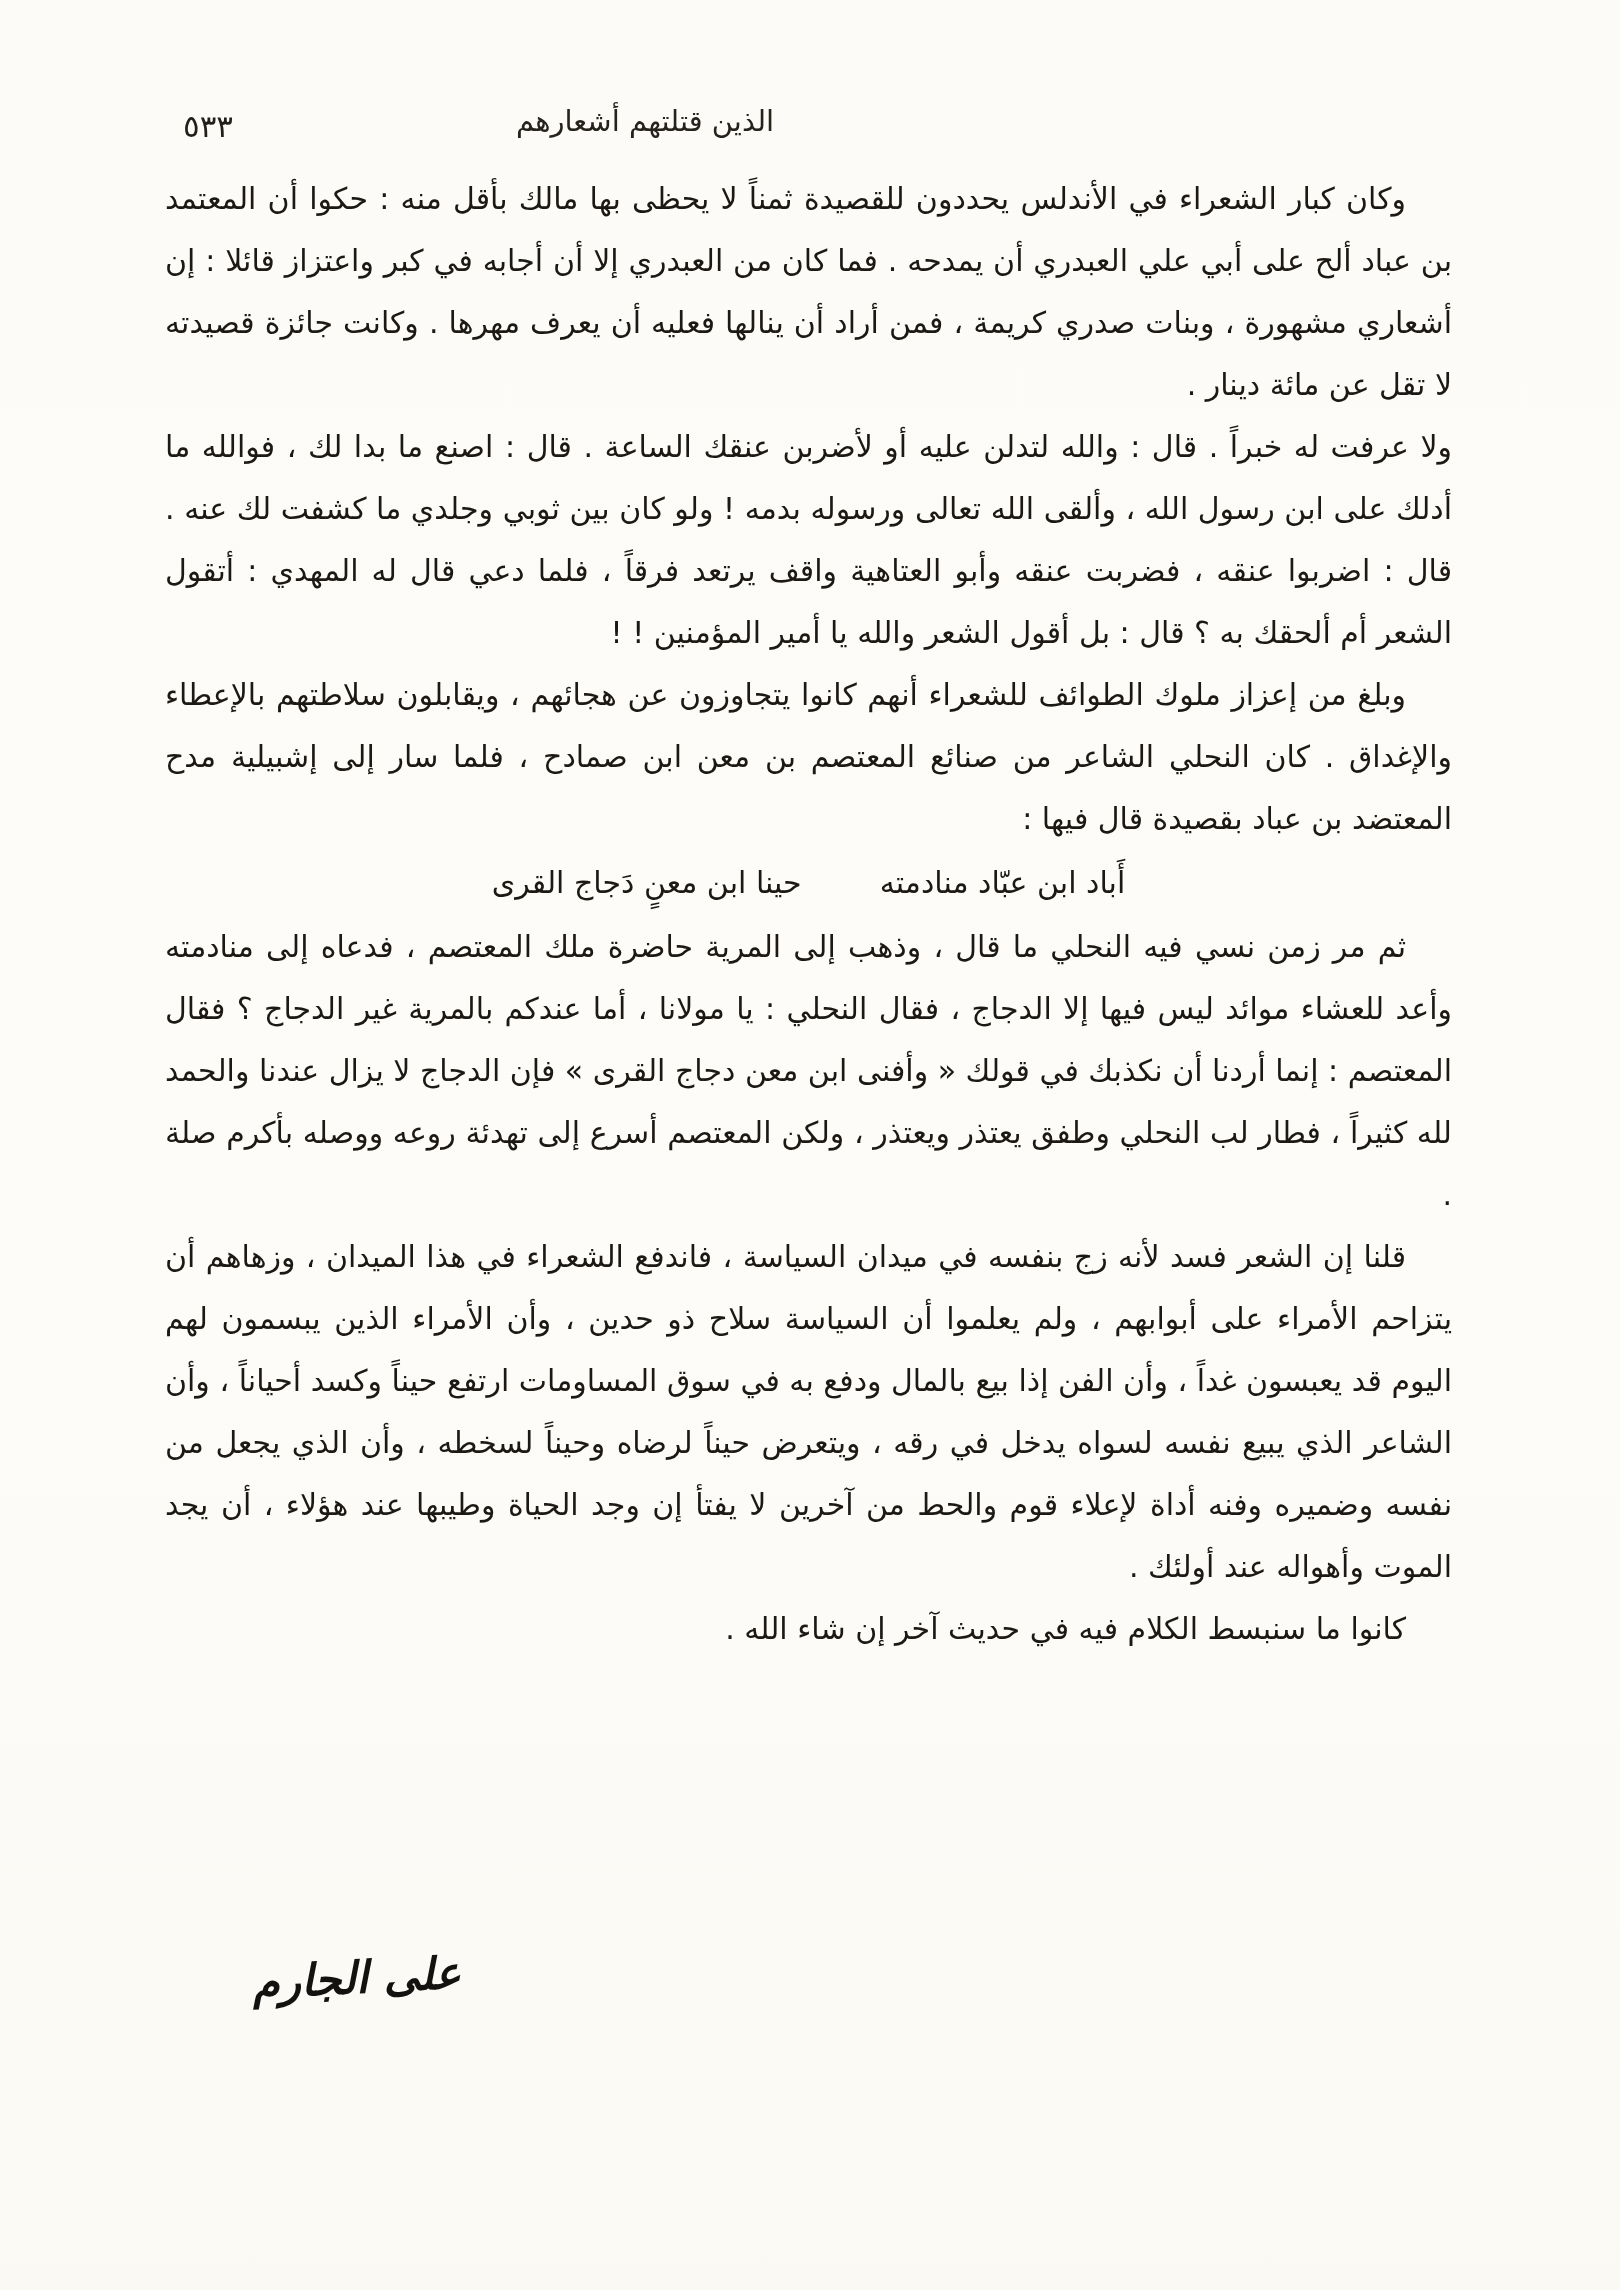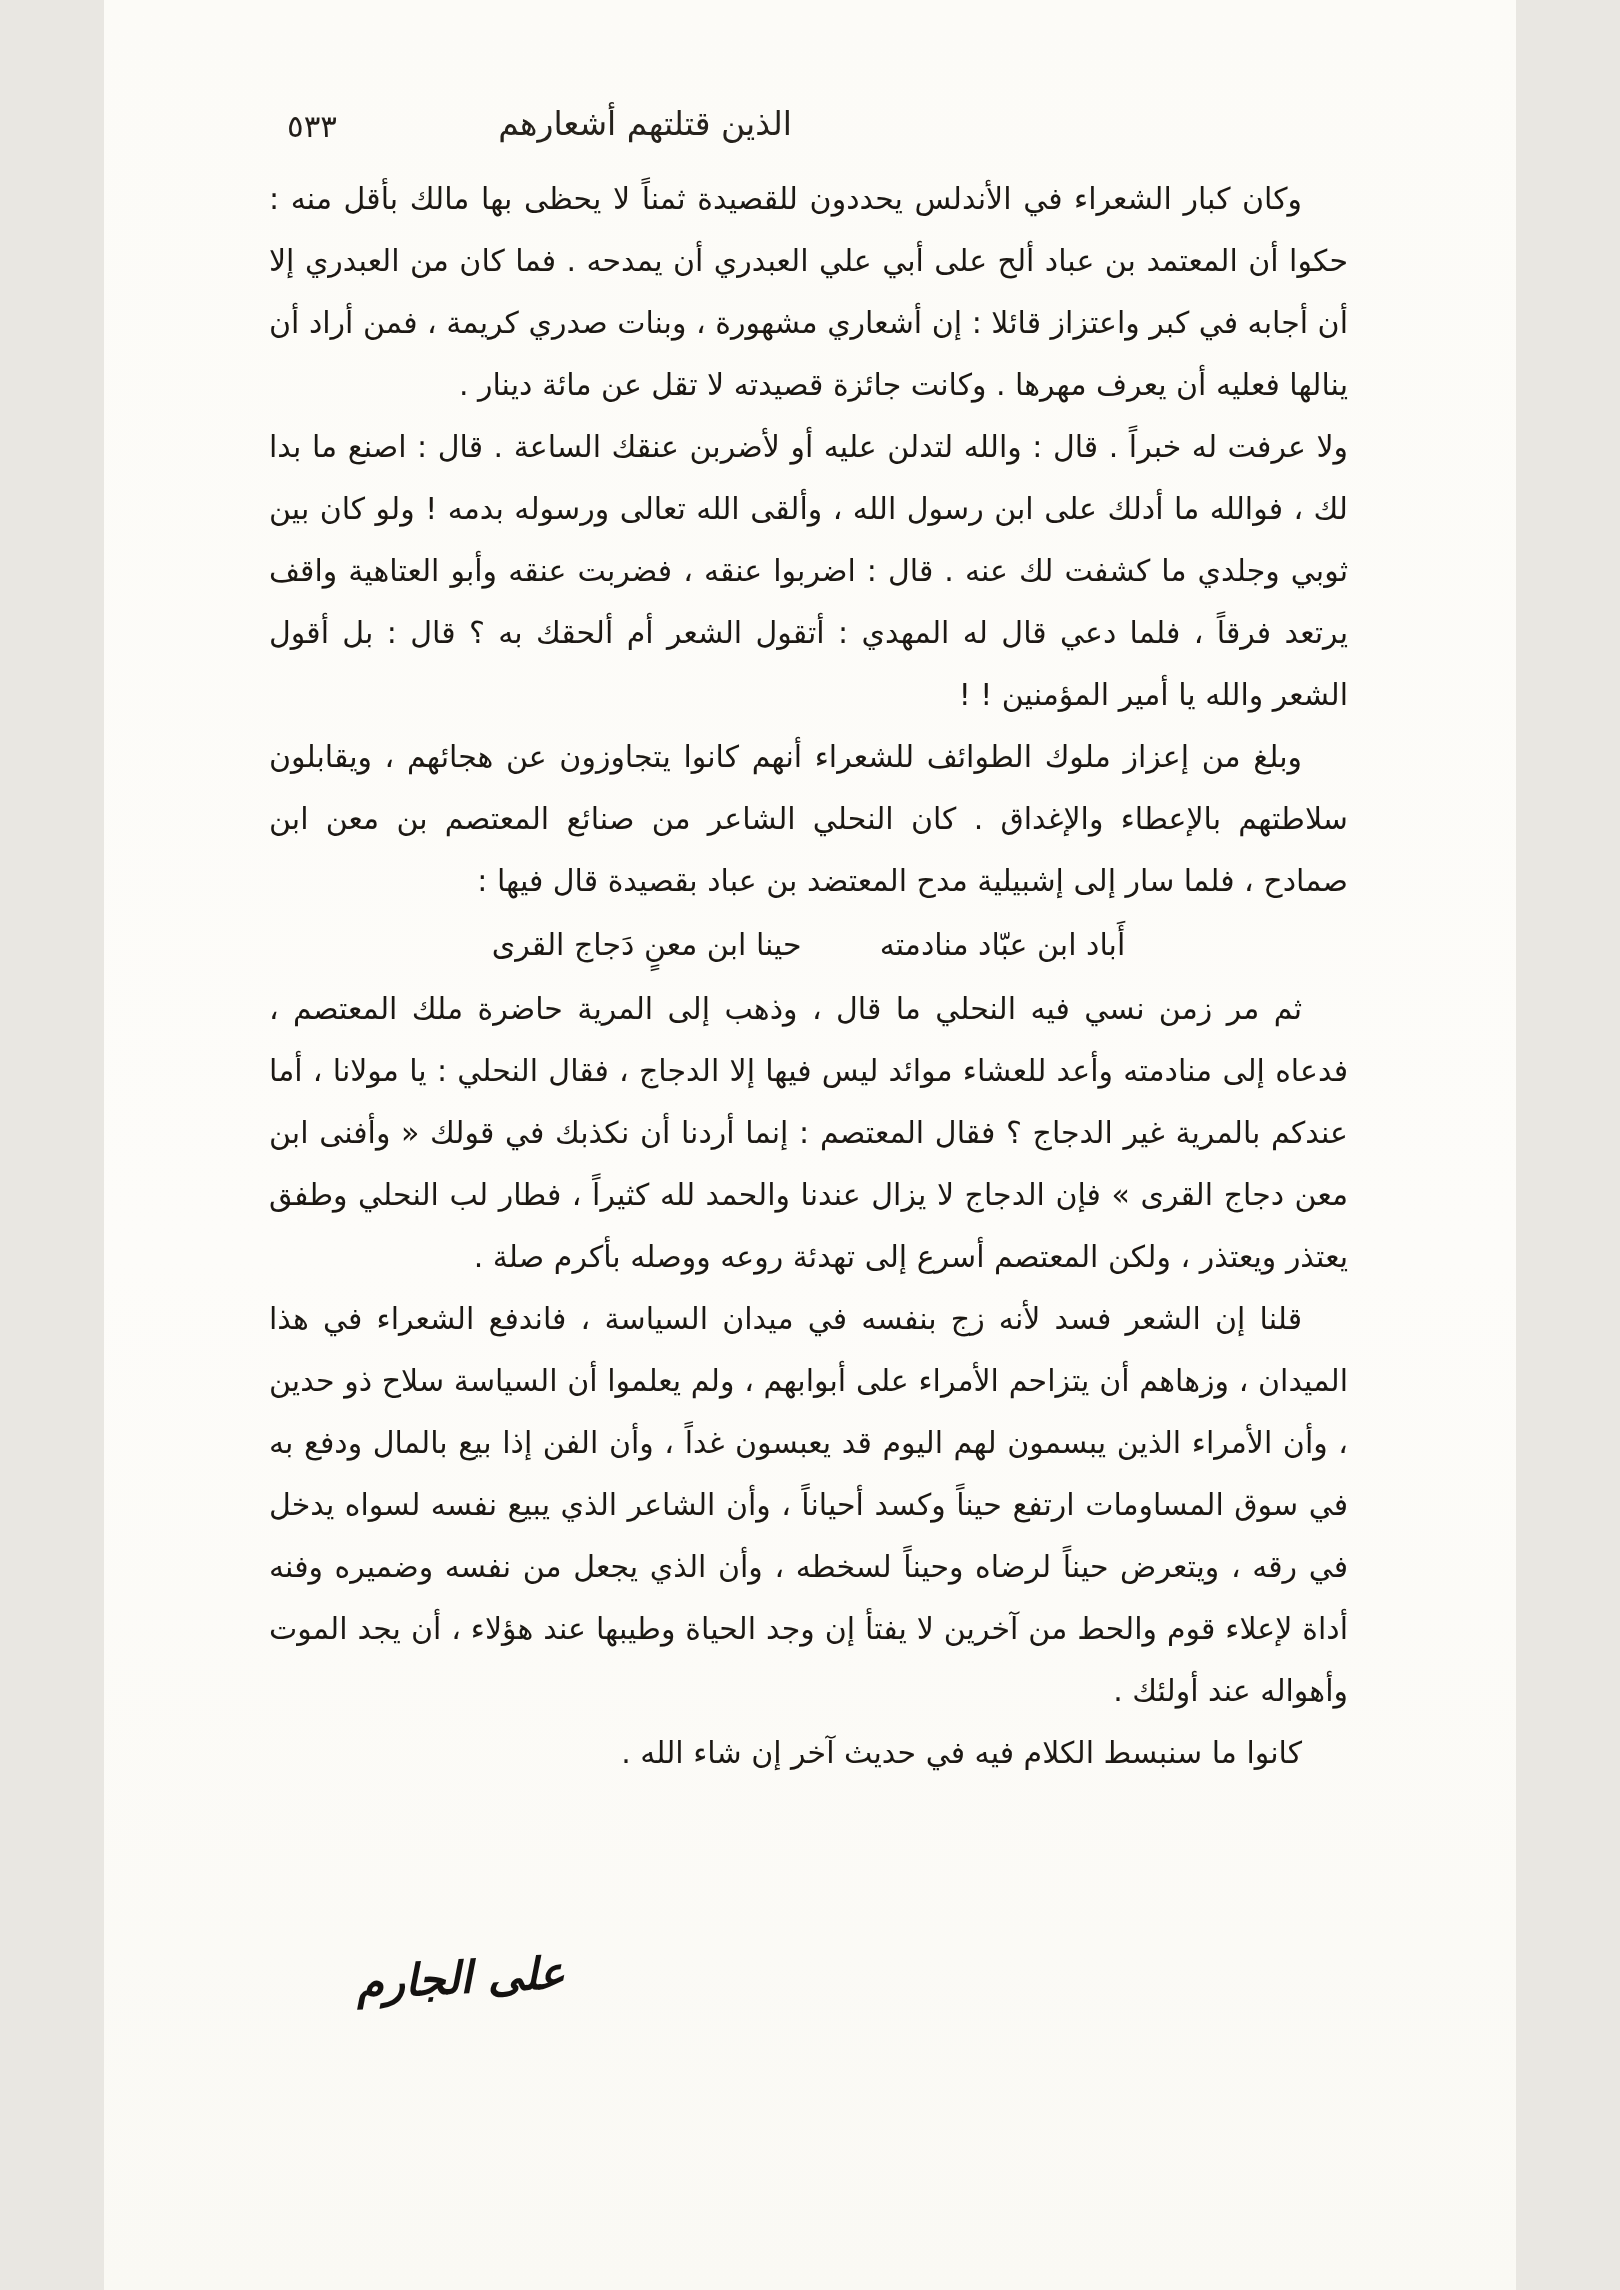--- a/index.html
+++ b/index.html
@@ -2,21 +2,21 @@
 <html lang="ar"><head>
 <meta charset="utf-8">
 <style>
   html, body {
     margin: 0;
     padding: 0;
     background: #e9e7e2;
   }
   .scan-page {
     position: relative;
-    width: 1412px;
+    width: 1620px;
     height: 2290px;
     margin: 0 auto;
     background: linear-gradient(180deg, #fcfbf7 0%, #fdfcf9 55%, #faf9f4 100%);
     color: #1b1814;
     font-family: "DejaVu Sans", sans-serif;
     overflow: hidden;
   }
   .page-header {
     position: absolute;
     top: 102px;
@@ -32,21 +32,21 @@
     font-size: 31px;
     letter-spacing: 2px;
     color: #221e19;
   }
   .running-title {
     position: absolute;
     left: 0;
     right: 330px;
     top: 2px;
     text-align: center;
-    font-size: 33px;
+    font-size: 29px;
     color: #26221c;
   }
   .text-block {
     position: absolute;
     top: 168px;
     right: 168px;
     left: 165px;
     direction: rtl;
     text-align: justify;
     font-size: 30px;

